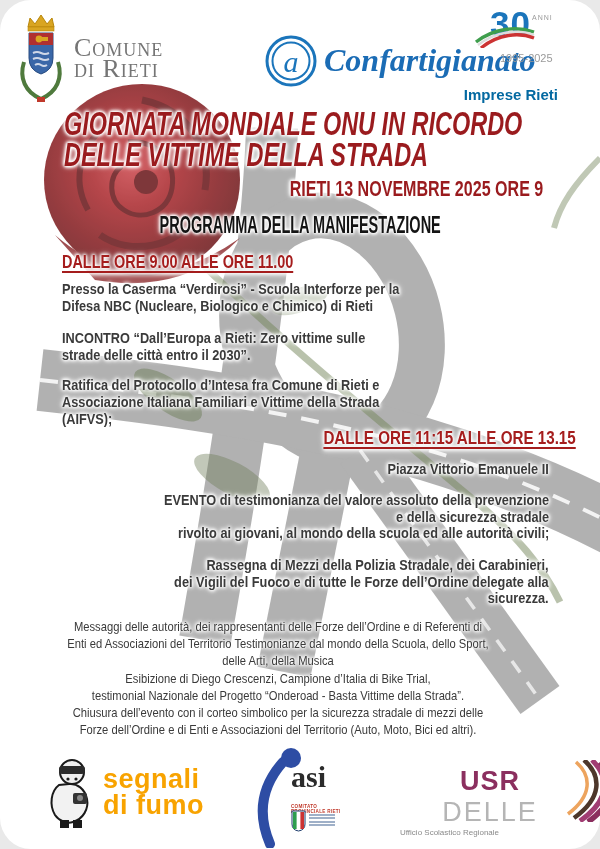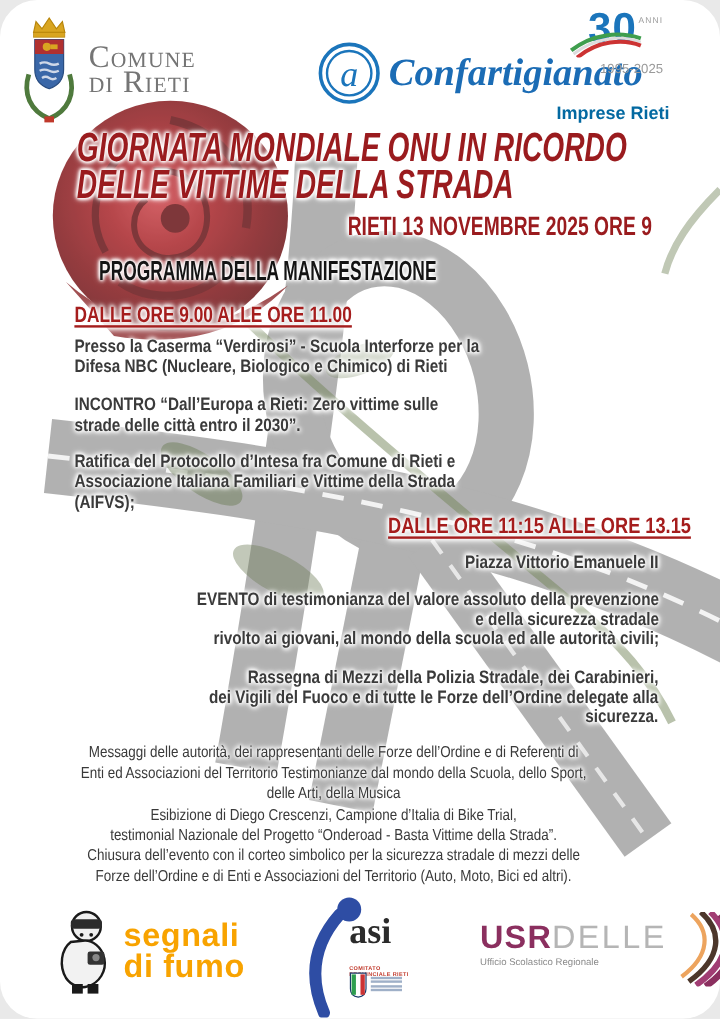--- a/index.html
+++ b/index.html
@@ -28,21 +28,21 @@
   #badge30-swoosh{position:absolute;left:0px;top:14px;}
 
   
   .title-line{left:64px;color:#9a1b1e;font-weight:bold;font-style:italic;font-size:34px;
     line-height:30px;transform:scaleX(.69);transform-origin:0 0;white-space:nowrap;}
   #title-line1{top:108px;}
   #title-line2{top:139px;}
   #date-line{right:57px;top:176px;color:#9a1b1e;font-weight:bold;font-size:22px;
     transform:scaleX(.73);transform-origin:100% 0;white-space:nowrap;}
 
-  #programma{left:0;top:212px;width:600px;color:#141414;font-weight:bold;
+  #programma{left:0;top:212px;width:600px;text-align:center;color:#141414;font-weight:bold;
     font-size:23px;white-space:nowrap;}
   #programma span{display:inline-block;transform:scaleX(.63);transform-origin:50% 0;}
 
   .time-header{color:#a51d1d;font-weight:bold;font-size:18.5px;white-space:nowrap;
     text-decoration:underline;text-decoration-thickness:2px;text-underline-offset:3px;}
   #time1{left:62px;top:251px;transform:scaleX(.78);transform-origin:0 0;}
   #time2{right:24px;top:427px;transform:scaleX(.82);transform-origin:100% 0;}
 
   .body-bold{color:#3a3a3a;font-weight:bold;font-size:15px;line-height:17px;
     transform:scaleX(.85);}
@@ -60,21 +60,21 @@
   #segnali-text{color:#f8a300;font-weight:bold;font-size:27px;line-height:.95;letter-spacing:.5px;}
   #asi{left:253px;top:746px;width:100px;height:102px;}
   #asi-fig{position:absolute;left:0;top:0;}
   #asi-name{position:absolute;left:38px;top:16px;font-family:"Liberation Serif",serif;
     font-weight:bold;font-size:30px;color:#2b2b2b;line-height:1;}
   #asi-sub{position:absolute;left:38px;top:58px;font-size:4.6px;color:#c0392b;letter-spacing:.3px;font-weight:bold;}
   #asi-shield{position:absolute;left:38px;top:64px;}
   #asi-micro{position:absolute;left:56px;top:66px;width:26px;}
   #asi-micro i{display:block;height:2px;background:#9fb0c8;margin:1.5px 0;}
   #usr{left:400px;top:766px;width:180px;height:60px;}
-  #usr-row{display:flex;align-items:center;}
+  #usr-row{display:flex;align-items:center;flex-direction:column;}
   #usr-acronym{font-size:27px;font-weight:bold;color:#8b2f5f;letter-spacing:1px;}
   #usr-region{font-size:27px;color:#b5b5b5;letter-spacing:2px;}
   #usr-sub{font-size:8px;color:#8a8a8a;margin-top:0px;}
   #usr-swoosh{position:absolute;left:146px;top:-6px;}
 </style>
 </head>
 <body>
 
 <div class="poster">
 

